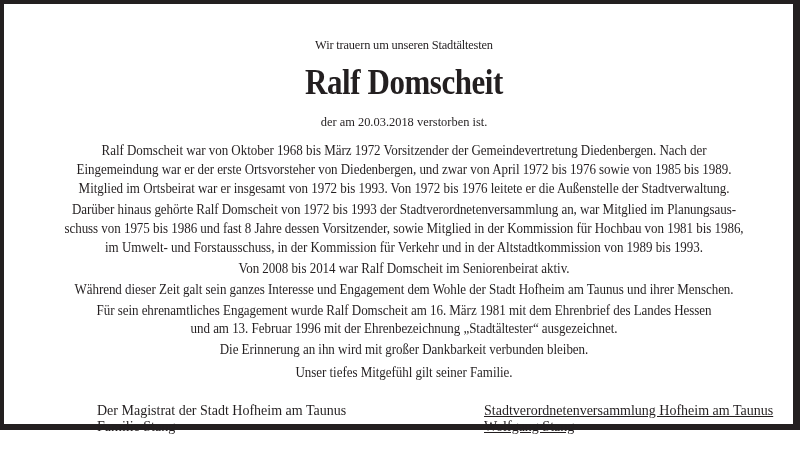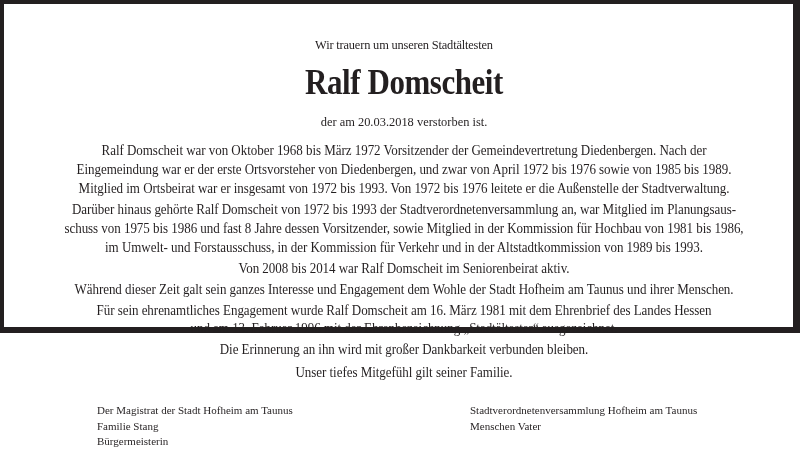--- a/index.html
+++ b/index.html
@@ -12,21 +12,21 @@
       height: 475px;
       overflow: hidden;
       position: relative;
       font-family: "Liberation Serif", "DejaVu Serif", serif;
       color: #231f20;
     }
     .frame {
       position: absolute;
       left: 0; top: 0;
       width: 800px;
-      height: 333px;
+      height: 430px;
       box-sizing: border-box;
       border-top: 4px solid #231f20;
       border-left: 4px solid #231f20;
       border-right: 7px solid #231f20;
       border-bottom: 6px solid #231f20;
       background: #ffffff;
     }
     .line {
       position: absolute;
       left: 0;
@@ -56,26 +56,26 @@
       transform: scaleX(0.92);
       transform-origin: center;
     }
     .body-line {
       font-size: 14px;
       letter-spacing: -0.05px;
     }
     .sig-block {
       position: absolute;
       top: 399px;
-      font-size: 11px;
+      font-size: 14px;
       line-height: 15.5px;
       white-space: nowrap;
     }
     .sig-left { left: 93px; }
-    .sig-right { left: 466px; }
+    .sig-right { left: 480px; text-decoration: underline; }
     .sig-block div { display: block; }
   </style>
 </head>
 <body>
 
 <div class="frame">
 
   <div class="line intro">Wir trauern um unseren Stadtältesten</div>
   <div class="line name">Ralf Domscheit</div>
   <div class="line date-line">der am 20.03.2018 verstorben ist.</div>
@@ -95,21 +95,20 @@
   <div class="line body-line" style="top: 300px; width: 800px; transform: scaleX(0.93); transform-origin: center center;">Für sein ehrenamtliches Engagement wurde Ralf Domscheit am 16. März 1981 mit dem Ehrenbrief des Landes Hessen</div>
   <div class="line body-line" style="top: 318px; width: 800px; transform: scaleX(0.93); transform-origin: center center;">und am 13. Februar 1996 mit der Ehrenbezeichnung „Stadtältester“ ausgezeichnet.</div>
 
   <div class="line body-line" style="top: 339px; width: 800px; transform: scaleX(0.93); transform-origin: center center;">Die Erinnerung an ihn wird mit großer Dankbarkeit verbunden bleiben.</div>
 
   <div class="line body-line" style="top: 362px; width: 800px; transform: scaleX(0.93); transform-origin: center center;">Unser tiefes Mitgefühl gilt seiner Familie.</div>
 
   <div class="sig-block sig-left">
     <div>Der Magistrat der Stadt Hofheim am Taunus</div>
     <div>Familie Stang</div>
-    <div>Bürgermeisterin</div>
   </div>
 
   <div class="sig-block sig-right">
     <div>Stadtverordnetenversammlung Hofheim am Taunus</div>
-    <div>Menschen Vater</div>
+    <div>Wolfgang Stang</div>
   </div>
 
 </div>
 
 </body></html>

